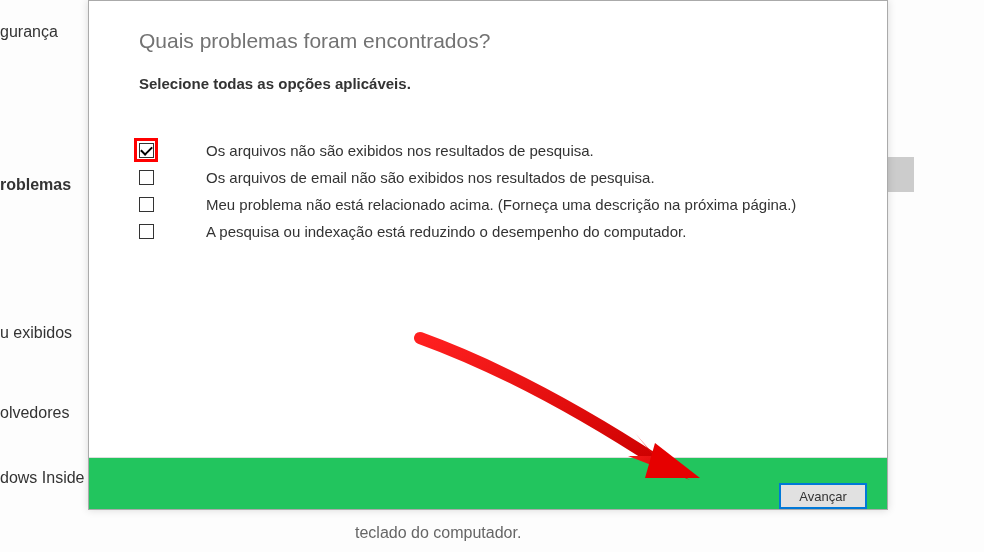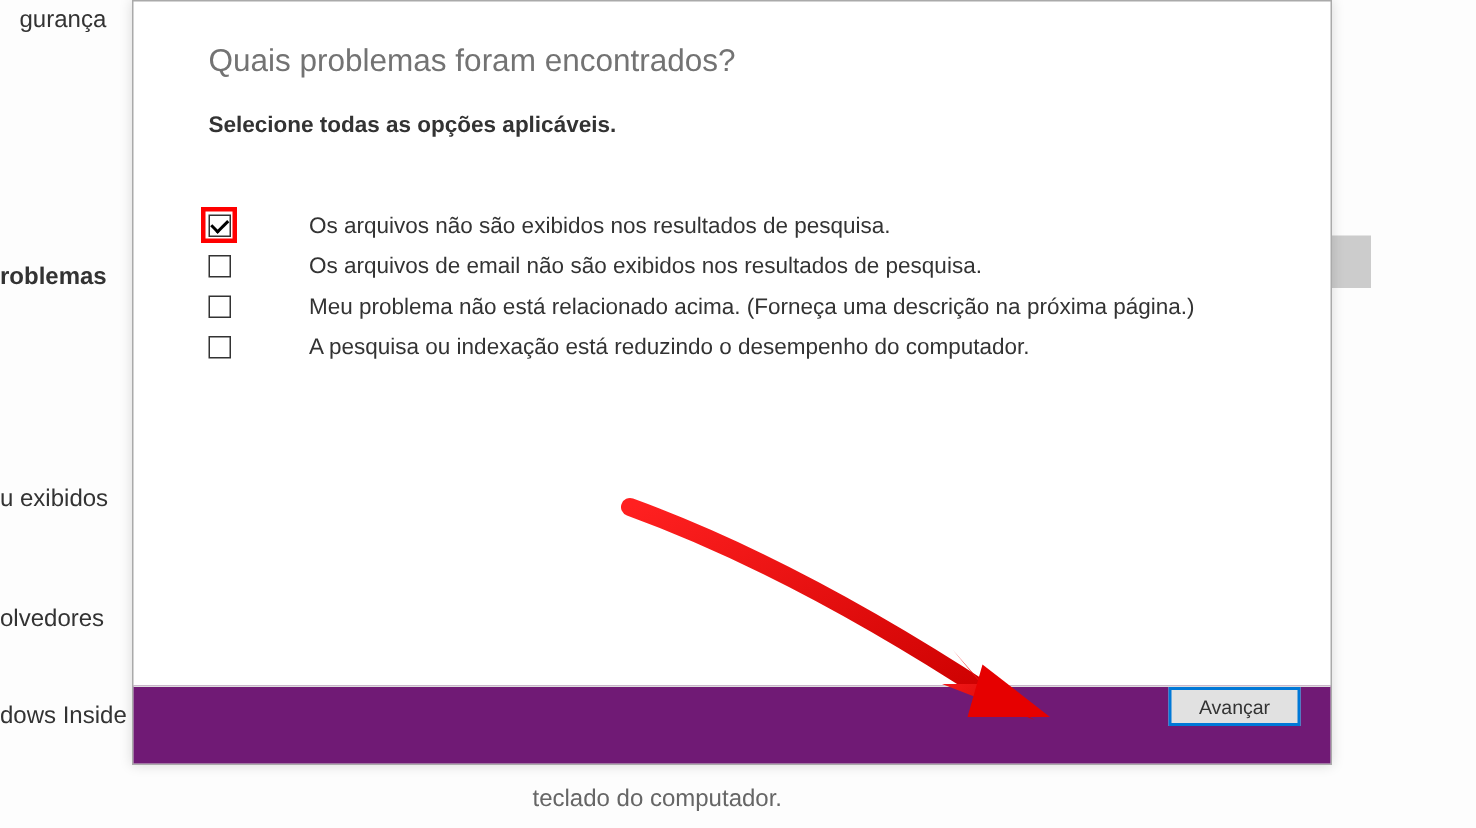--- a/index.html
+++ b/index.html
@@ -115,24 +115,24 @@
     .checkbox-label {
       font-size: 15px;
       color: #333;
     }
     .dialog-footer {
       position: absolute;
       bottom: 0;
       left: 0;
       right: 0;
       height: 52px;
-      background: #701a75;
+      background: #22c55e;
       border-top: 1px solid #ddd;
       display: flex;
-      align-items: flex-start;
+      align-items: flex-end;
       justify-content: flex-end;
       padding-right: 20px;
       gap: 10px;
     }
     .btn {
       min-width: 88px;
       height: 26px;
       background: #e1e1e1;
       border: 1px solid #adadad;
       font-size: 13px;
@@ -149,21 +149,21 @@
       top: 328px;
       pointer-events: none;
       z-index: 100;
     }
   </style>
 </head>
 <body>
 
 <div class="background">
   <div class="sidebar-fragment">
-    <div style="position:absolute; top:1px; left:0;margin-left:13px;">gurança</div>
+    <div style="position:absolute; top:19px; left:0;">gurança</div>
     <div style="position:absolute; top:172px; left:0;font-weight:bold;">roblemas</div>
     <div style="position:absolute; top:320px; left:0;">u exibidos</div>
     <div style="position:absolute; top:400px; left:0;">olvedores</div>
     <div style="position:absolute; top:465px; left:0;">dows Inside</div>
   </div>
   <div class="bg-right-box"></div>
   <div class="bg-text-bottom">teclado do computador.</div>
 </div>
 
 <div class="dialog">

